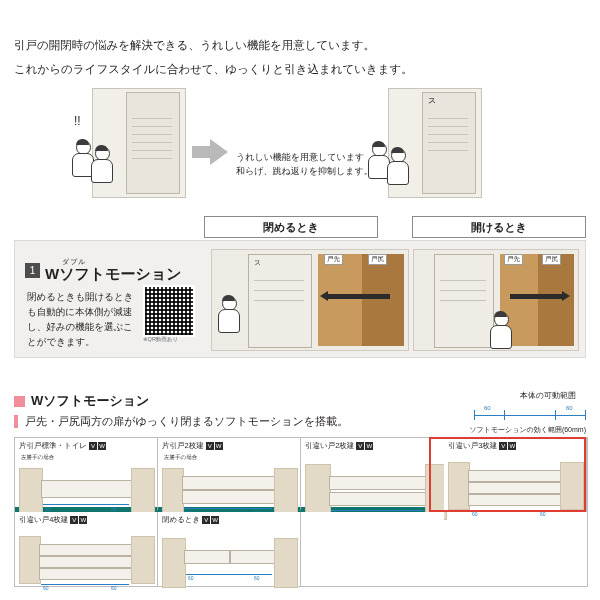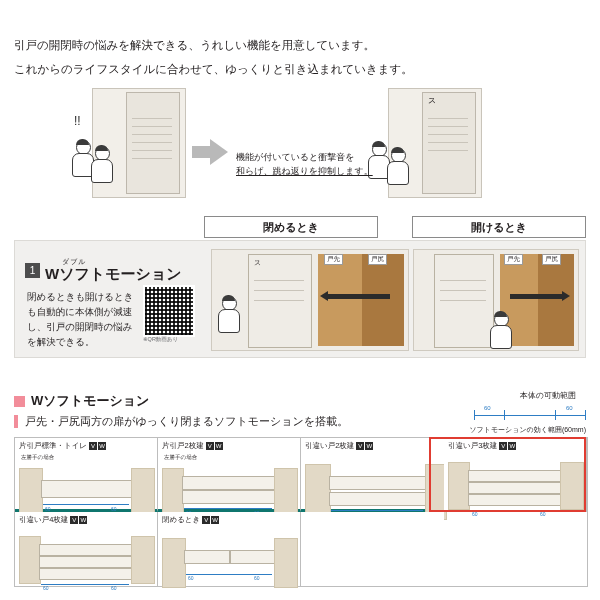--- a/index.html
+++ b/index.html
@@ -119,21 +119,21 @@
   .md-line{position:absolute;background:#2e7dc4;height:1px;}
   .md-lbl{position:absolute;font-size:6px;color:#2e7dc4;}
   .md-note{position:absolute;right:14px;top:425px;font-size:7px;color:#231f20;}
 
   
   .grid{
     position:absolute;left:14px;top:437px;width:572px;height:148px;
     border:1px solid #bdbdbd;
     display:grid;grid-template-columns:repeat(4,1fr);grid-template-rows:1fr 1fr;
   }
-  .cell{position:relative;border-right:1px solid #bdbdbd;border-bottom:3px solid #0f766e;background:#fff;}
+  .cell{position:relative;border-right:1px solid #bdbdbd;border-bottom:5px solid #0f766e;background:#fff;}
   .cell.last-col{border-right:none;}
   .cell.last-row{border-bottom:none;}
   .cell-hd{position:absolute;left:4px;top:3px;font-size:7.5px;display:flex;align-items:center;gap:2px;}
   .vw{display:inline-flex;gap:1px;}
   .vw span{background:#2b2b2b;color:#fff;font-size:6px;width:8px;height:8px;display:flex;align-items:center;justify-content:center;}
   .plan{position:absolute;left:4px;top:16px;right:4px;bottom:3px;}
   .plan-wall{position:absolute;background:#e2d9c6;border:1px solid #cfc4ab;}
   .plan-door{position:absolute;background:#f4f1ea;border:1px solid #b9b2a2;}
   .plan-blue{position:absolute;background:#2e7dc4;height:1px;}
   .plan-lbl{position:absolute;font-size:5px;color:#2e7dc4;white-space:nowrap;}
@@ -187,36 +187,36 @@
       <div class="p-head" style="left:6px;top:0;"></div>
       <div class="p-hair" style="left:6px;top:-1px;"></div>
       <div class="p-body" style="left:2px;top:13px;"></div>
     </div>
     <div class="person" style="left:372px;top:64px;">
       <div class="p-head" style="left:5px;top:0;"></div>
       <div class="p-hair" style="left:5px;top:-1px;"></div>
       <div class="p-body" style="left:1px;top:13px;"></div>
     </div>
 
-    <div class="cap-txt" style="left:222px;top:66px;">機能が付いていると衝撃音を</div>
-    <div class="cap-txt" style="left:222px;top:80px;text-decoration:underline;">和らげ、跳ね返りを抑制します。</div>
+    <div class="cap-txt" style="left:222px;top:66px;">うれしい機能を用意しています</div>
+    <div class="cap-txt" style="left:222px;top:80px;">和らげ、跳ね返りを抑制します。</div>
   </div>
 
   <div class="lbl-box" style="left:204px;top:216px;width:172px;">
     <span>閉めるとき</span>
   </div>
   <div class="lbl-box" style="left:412px;top:216px;width:172px;">
     <span>開けるとき</span>
   </div>
 
   <div class="sec1">
     <div class="num-badge">1</div>
     <div class="ruby">ダブル</div>
     <div class="sec1-title">Wソフトモーション</div>
-    <div class="sec1-body">閉めるときも開けるときも自動的に本体側が減速し、引戸の開閉時の悩みを解決できる。</div>
+    <div class="sec1-body">閉めるときも開けるときも自動的に本体側が減速し、好みの機能を選ぶことができます。</div>
     <div class="qr"></div>
     <div class="qr-cap">※QR動画あり</div>
 
     <div class="photo" style="left:196px;top:8px;width:196px;height:100px;">
       <div class="plan-door" style="left:36px;top:4px;width:62px;height:92px;background:#efece6;"></div>
       <div class="ln" style="left:42px;top:30px;width:50px;"></div>
       <div class="ln" style="left:42px;top:40px;width:50px;"></div>
       <div class="ln" style="left:42px;top:50px;width:50px;"></div>
       <div class="cap-txt" style="left:42px;top:6px;font-size:7px;">ス</div>
       <div class="wood" style="left:106px;top:4px;width:44px;height:92px;"></div>

